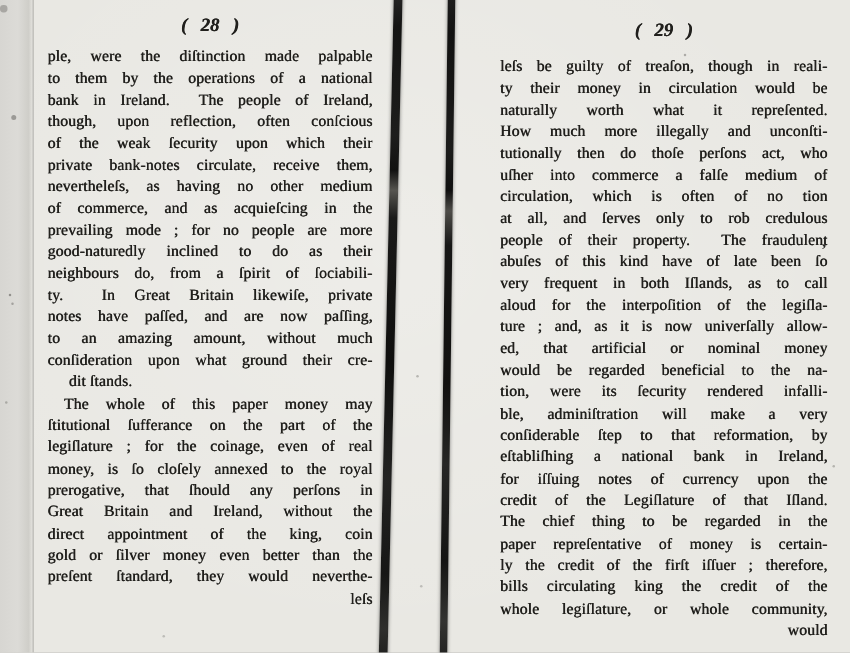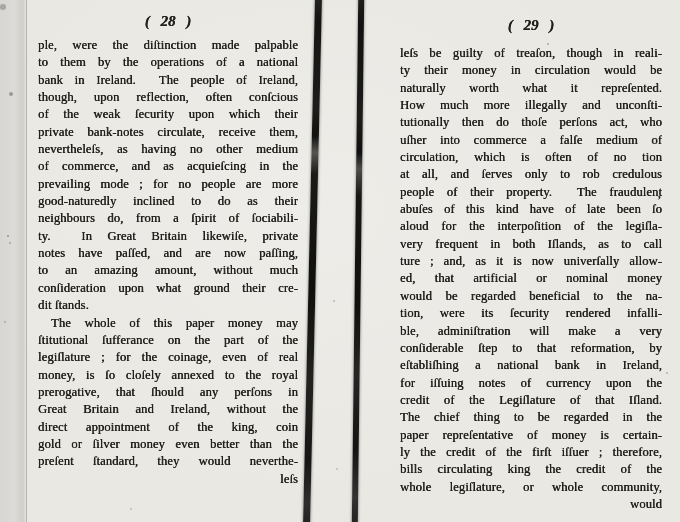--- a/index.html
+++ b/index.html
@@ -65,21 +65,21 @@
   .line {
     height: 17.35px;
     line-height: 17.35px;
     font-size: 12.6px;
     overflow: hidden;
     text-align: justify;
     text-align-last: justify;
     text-shadow: 0.35px 0 0 currentColor;
     letter-spacing: 0.1px;
   }
-  .line.left   { text-align: center;  text-align-last: left; }
+  .line.left   { text-align: center;  text-align-last: left; margin-left: 17px; }
   .line.right  { text-align: right; text-align-last: right; }
   .line.indent { text-indent: 13px; }
   
   .stray-mark {
     position: absolute; left: 657px; top: 192px;
     font-size: 13px; font-weight: bold; color: #2a2927;
   }
   
   .speckles {
     position: absolute; left: 0; top: 0; width: 2px; height: 2px;
@@ -142,22 +142,22 @@
         <div class="line">leſs be guilty of treaſon, though in reali-</div>
         <div class="line">ty their money in circulation would be</div>
         <div class="line">naturally worth what it repreſented.</div>
         <div class="line">How much more illegally and unconſti-</div>
         <div class="line">tutionally then do thoſe perſons act, who</div>
         <div class="line">uſher into commerce a falſe medium of</div>
         <div class="line">circulation, which is often of no tion</div>
         <div class="line">at all, and ſerves only to rob credulous</div>
         <div class="line">people of their property.&nbsp; The fraudulent</div>
         <div class="line">abuſes of this kind have of late been ſo</div>
+        <div class="line">very frequent in both Iſlands, as to call</div>
         <div class="line">aloud for the interpoſition of the legiſla-</div>
-        <div class="line">very frequent in both Iſlands, as to call</div>
         <div class="line">ture ; and, as it is now univerſally allow-</div>
         <div class="line">ed, that artificial or nominal money</div>
         <div class="line">would be regarded beneficial to the na-</div>
         <div class="line">tion, were its ſecurity rendered infalli-</div>
         <div class="line">ble, adminiſtration will make a very</div>
         <div class="line">conſiderable ſtep to that reformation, by</div>
         <div class="line">eſtabliſhing a national bank in Ireland,</div>
         <div class="line">for iſſuing notes of currency upon the</div>
         <div class="line">credit of the Legiſlature of that Iſland.</div>
         <div class="line">The chief thing to be regarded in the</div>

